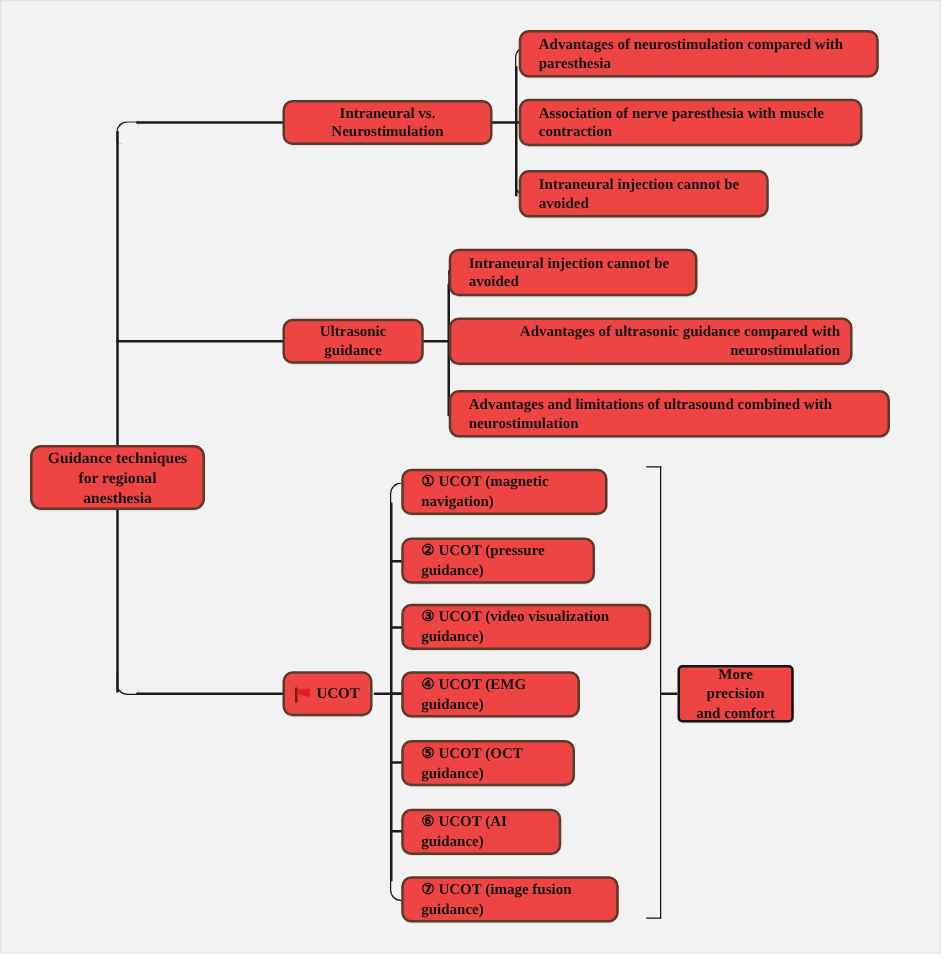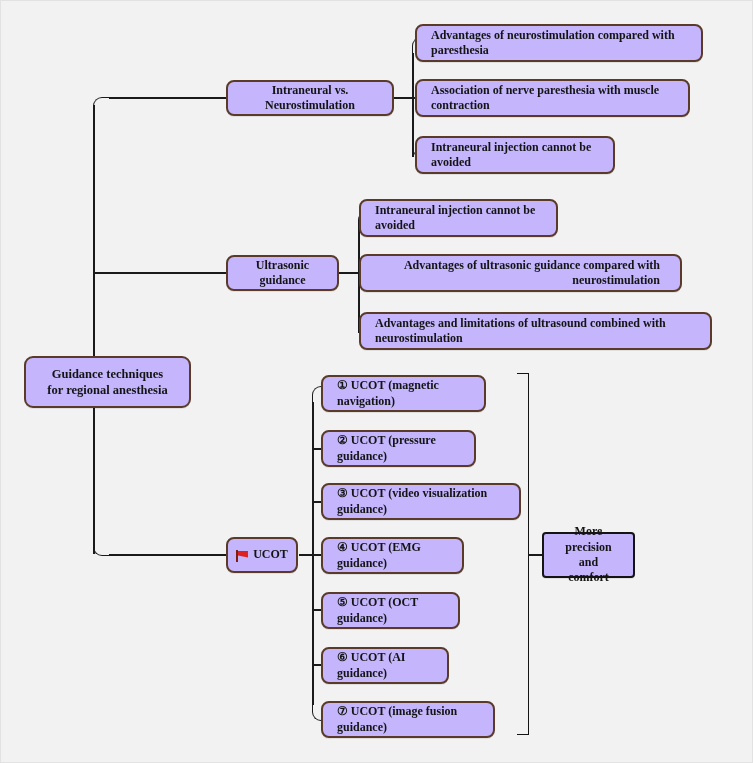--- a/index.html
+++ b/index.html
@@ -15,32 +15,32 @@
     border: 1px solid #e2e2e2;
     box-sizing: border-box;
     overflow: hidden;
     font-family: "Liberation Serif", "DejaVu Serif", serif;
   }
 
   
   .node {
     position: absolute;
     box-sizing: border-box;
-    background: #c4b5fd;
+    background: #ef4444;
     border: 2px solid #5a3a28;
     border-radius: 8px;
     display: flex;
     align-items: center;
     justify-content: center;
     text-align: center;
     color: #141414;
     font-weight: bold;
     font-size: 12px;
     line-height: 1.28;
-    padding: 3px 20px;
+    padding: 3px 8px;
     z-index: 4;
     box-shadow: 0 1px 0 rgba(0,0,0,0.08);
   }
   .node.root {
     font-size: 12.5px;
     border-width: 2px;
     border-radius: 9px;
   }
   .node.leftalign {
     justify-content: flex-start;
@@ -206,18 +206,18 @@
   </div>
 
   <div class="bracket" style="left:516px; top:372px; width:12px; height:362px;"></div>
   <div class="line h" style="left:527px; top:553px; width:14px;"></div>
 
   <div class="node dark" style="left:541px; top:531px; width:93px; height:46px; flex-direction:column;">
     <span class="twoline">More precision</span>
     <span class="twoline">and comfort</span>
   </div>
 
-  <div class="node root" style="left:23px; top:355px; width:167px; height:52px; flex-direction:column; z-index:6;">
+  <div class="node root" style="left:23px; top:355px; width:140px; height:52px; flex-direction:column; z-index:6;">
     <span class="twoline">Guidance techniques</span>
     <span class="twoline">for regional anesthesia</span>
   </div>
 
 </div>
 
 </body></html>

